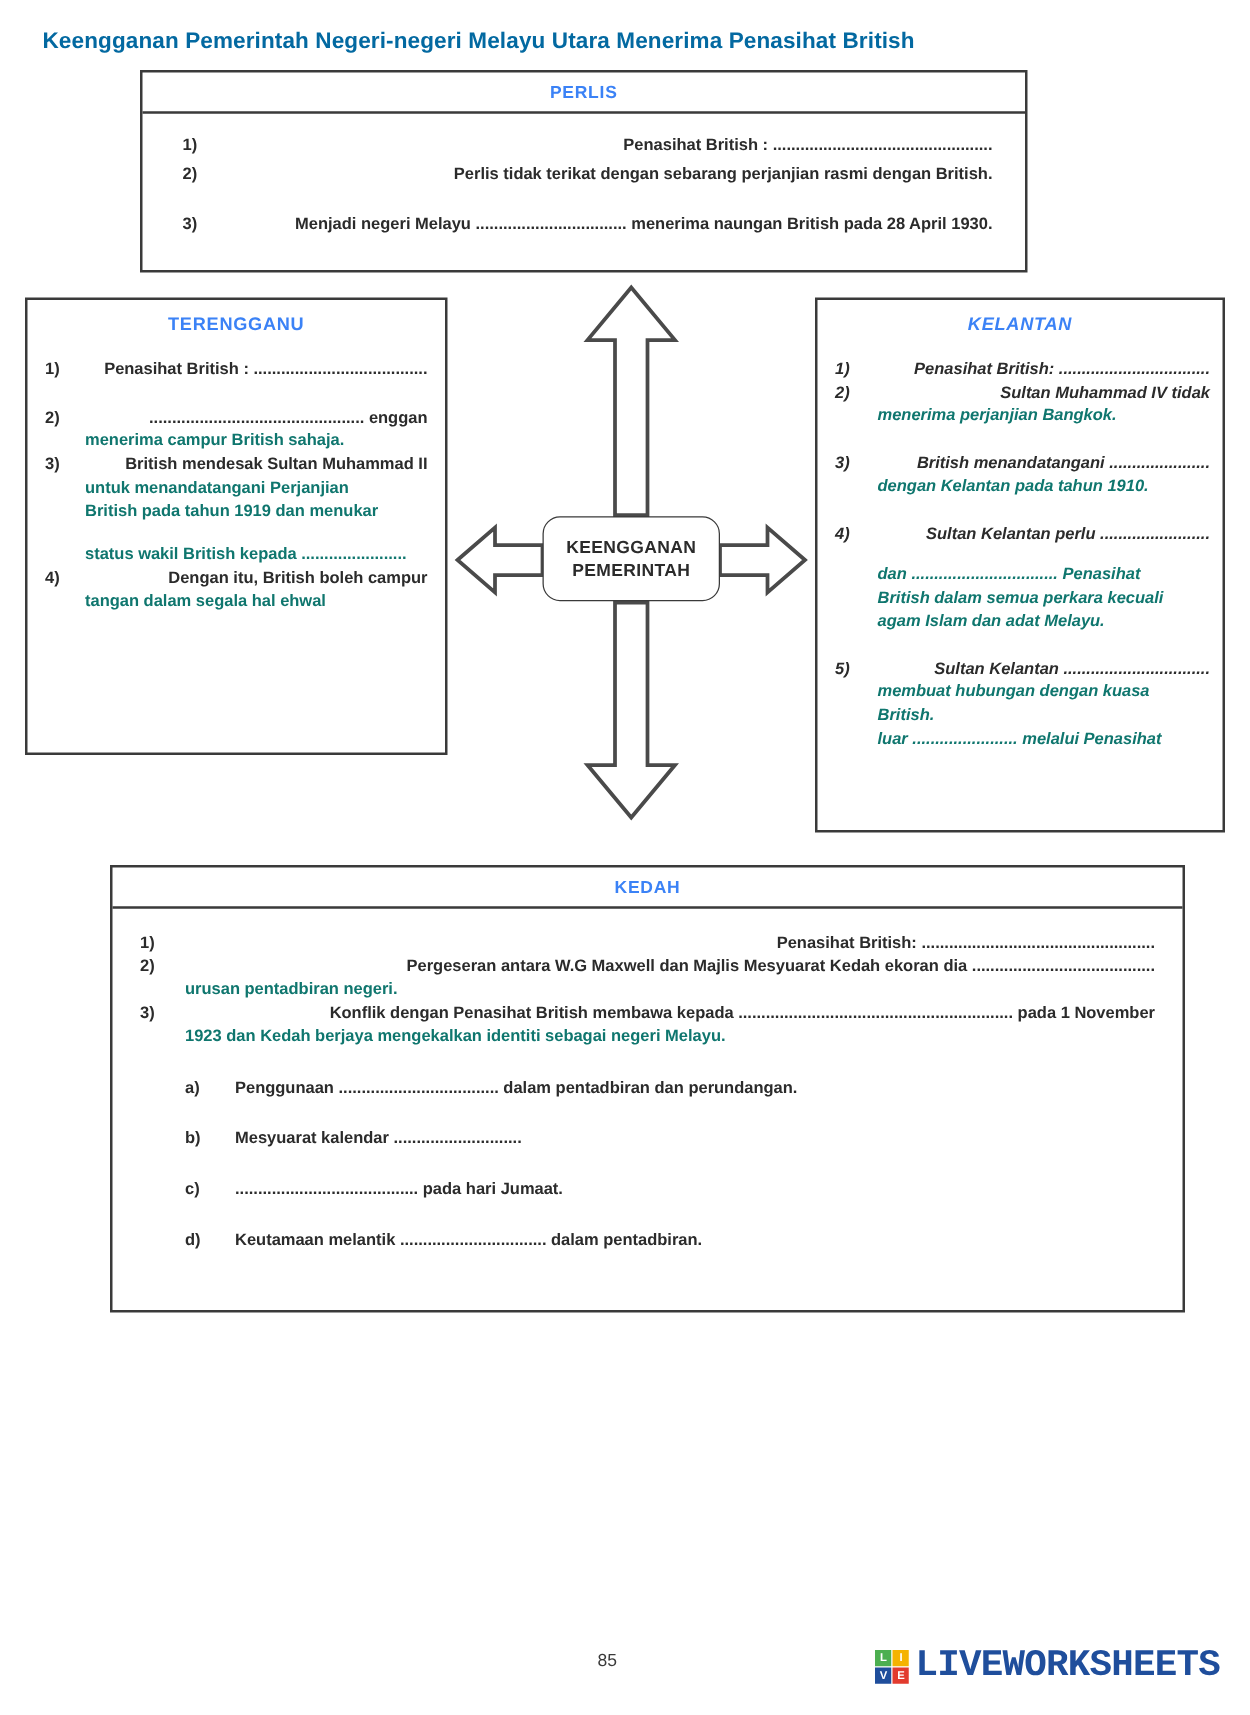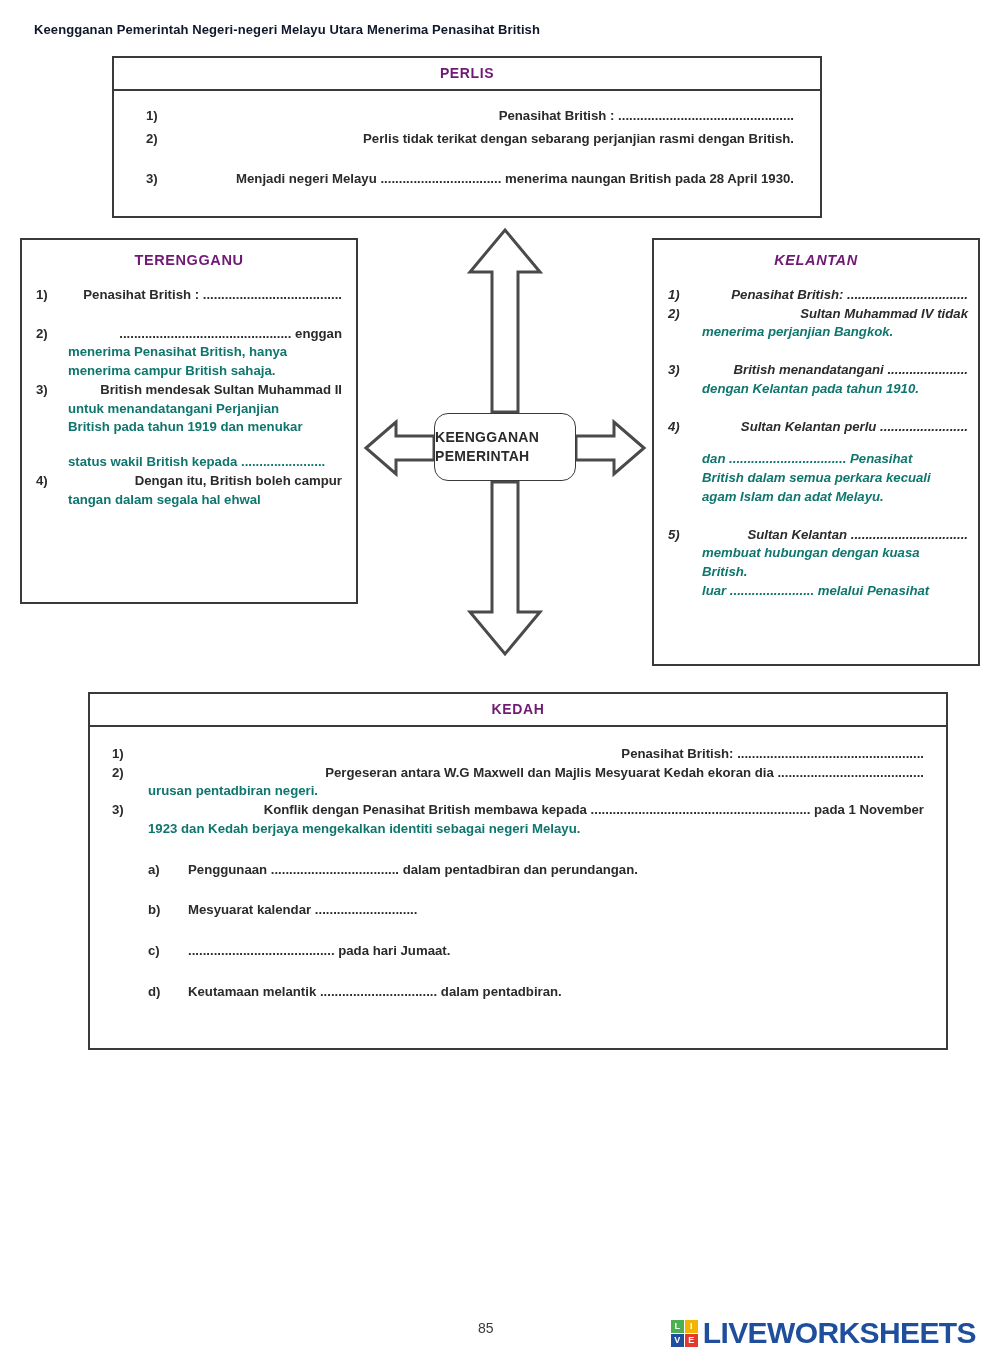--- a/index.html
+++ b/index.html
@@ -12,39 +12,39 @@
     color: #2b2b2b;
     position: relative;
     overflow: hidden;
   }
 
   
   .page-title {
     position: absolute;
     left: 34px;
     top: 22px;
-    font-size: 13px;
+    font-size: 18px;
     font-weight: bold;
     letter-spacing: .1px;
-    color: #0f172a;
+    color: #0369a1;
     white-space: nowrap;
   }
 
   
   .box {
     position: absolute;
     background: #ffffff;
     border: 2px solid #3a3a3a;
   }
   .box-header {
     text-align: center;
     font-weight: bold;
     font-size: 14px;
     letter-spacing: .6px;
-    color: #701a75;
+    color: #3b82f6;
   }
   .box-header.ruled {
     border-bottom: 2px solid #3a3a3a;
     padding: 7px 0 8px;
   }
   .box-body { padding: 0; }
 
   
   .itm {
     display: flex;
@@ -116,20 +116,21 @@
   
   #center-node {
     position: absolute;
     left: 434px; top: 413px;
     width: 142px; height: 68px;
     border: 1.6px solid #3a3a3a;
     border-radius: 14px;
     background: #ffffff;
     display: flex;
     flex-direction: column;
+    align-items: center;
     justify-content: center;
     font-size: 14px;
     font-weight: bold;
     letter-spacing: .3px;
     line-height: 1.35;
     color: #2b2b2b;
     z-index: 5;
   }
 
   
@@ -169,21 +170,21 @@
   }
   .t-l { background: #4caf50; }
   .t-i { background: #f5b301; }
   .t-v { background: #1f4e9c; }
   .t-e { background: #e23b2e; }
   #lw-word {
     font-size: 30px;
     font-weight: bold;
     color: #1f4e9c;
     letter-spacing: -0.6px;
-    font-family: Liberation Sans, sans-serif;
+    font-family: Liberation Mono, monospace;
   }
 </style>
 </head>
 <body>
 
 <div class="page-title">Keengganan Pemerintah Negeri-negeri Melayu Utara Menerima Penasihat British</div>
 
 <div class="box" id="perlis">
   <div class="box-header ruled">PERLIS</div>
   <div class="box-body">
@@ -211,21 +212,20 @@
       <span class="num">1)</span>
       <span class="txt">Penasihat British : ......................................</span>
     </div>
 
     <div class="gap-m"></div>
 
     <div class="itm">
       <span class="num">2)</span>
       <span class="txt">............................................... enggan</span>
     </div>
-    <div class="cont indent">menerima Penasihat British, hanya</div>
     <div class="cont indent">menerima campur British sahaja.</div>
 
     <div class="itm">
       <span class="num">3)</span>
       <span class="txt">British mendesak Sultan Muhammad II</span>
     </div>
     <div class="cont indent">untuk menandatangani Perjanjian</div>
     <div class="cont indent">British  pada tahun 1919 dan menukar</div>
 
     <div class="gap-s"></div>

